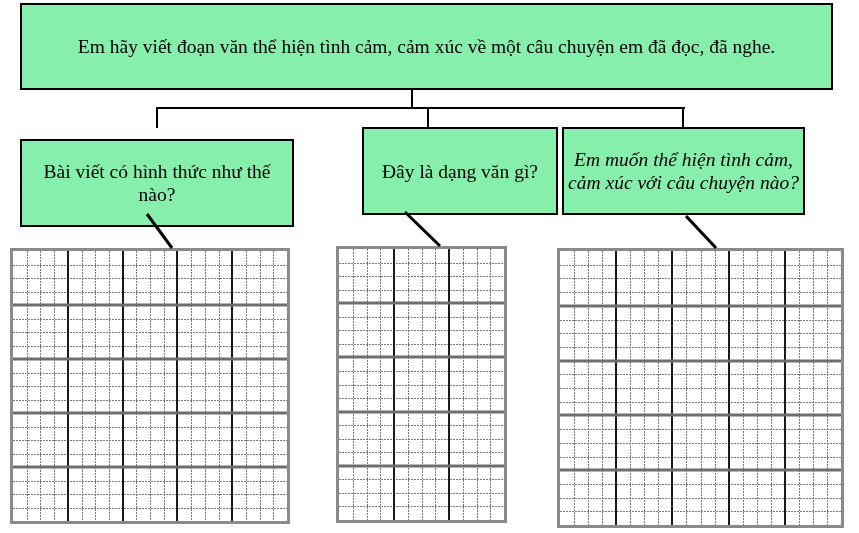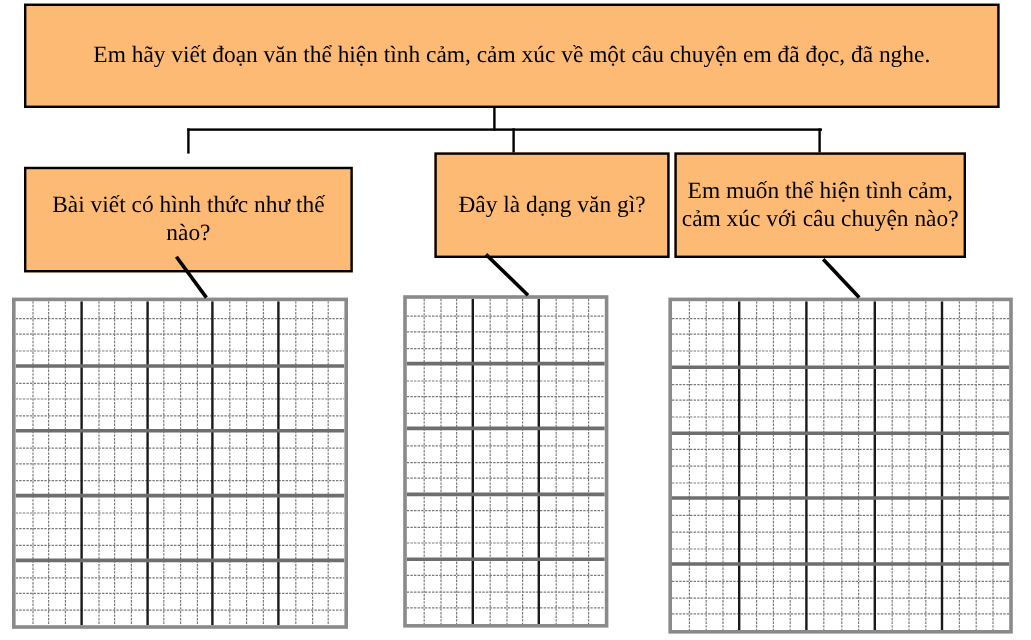--- a/index.html
+++ b/index.html
@@ -1,18 +1,18 @@
 <!DOCTYPE html>
 <html><head>
 <meta charset="utf-8">
 <style>
   html, body { margin: 0; padding: 0; background: #ffffff; }
   body { width: 859px; height: 533px; position: relative; overflow: hidden;
          font-family: "Liberation Serif", "DejaVu Serif", serif; color: #000; }
-  .box { position: absolute; border: 2px solid #000; background: #fdba74; box-sizing: border-box;
+  .box { position: absolute; border: 2px solid #000; background: #86efac; box-sizing: border-box;
          display: flex; align-items: center; justify-content: center; text-align: center; }
   .box span { display: block; font-size: 19.5px; line-height: 23px; }
   .line { position: absolute; background: #000; }
   .grid { position: absolute; box-sizing: border-box; border: 3px solid #8a8a8a; background: #fff; }
   svg.overlay { position: absolute; left: 0; top: 0; }
 </style>
 </head>
 <body>
 
 <div class="box" style="left:20px; top:3px; width:813px; height:87px; padding:0 10px;">
@@ -24,21 +24,21 @@
 <div class="line" style="left:156px; top:107px; width:2px; height:21px;"></div>
 <div class="line" style="left:427px; top:107px; width:2px; height:21px;"></div>
 <div class="line" style="left:682px; top:107px; width:2px; height:21px;"></div>
 
 <div class="box" style="left:20px; top:139px; width:274px; height:88px; padding:0 14px;">
   <span>Bài viết có hình thức như thế nào?</span>
 </div>
 <div class="box" style="left:330px; top:127px; width:196px; height:88px; padding:0 2px;margin-left:32px;">
   <span style="white-space:nowrap;">Đây là dạng văn gì?</span>
 </div>
-<div class="box" style="left:562px; top:127px; width:243px; height:88px; padding:0 4px;">
+<div class="box" style="left:562px; top:127px; width:243px; height:88px; padding:0 4px;font-style:italic;">
   <span>Em muốn thể hiện tình cảm, cảm xúc với câu chuyện nào?</span>
 </div>
 
 <div class="grid" style="left:10px; top:248px; width:280px; height:276px;">
     <svg width="274" height="270" style="display: block;">
       <line x1="14.5" y1="0" x2="14.5" y2="270" stroke="#7a7a7a" stroke-width="1" stroke-dasharray="2,1"></line>
       <line x1="27.5" y1="0" x2="27.5" y2="270" stroke="#7a7a7a" stroke-width="1" stroke-dasharray="2,1"></line>
       <line x1="41.5" y1="0" x2="41.5" y2="270" stroke="#7a7a7a" stroke-width="1" stroke-dasharray="2,1"></line>
       <line x1="69.5" y1="0" x2="69.5" y2="270" stroke="#7a7a7a" stroke-width="1" stroke-dasharray="2,1"></line>
       <line x1="82.5" y1="0" x2="82.5" y2="270" stroke="#7a7a7a" stroke-width="1" stroke-dasharray="2,1"></line>

